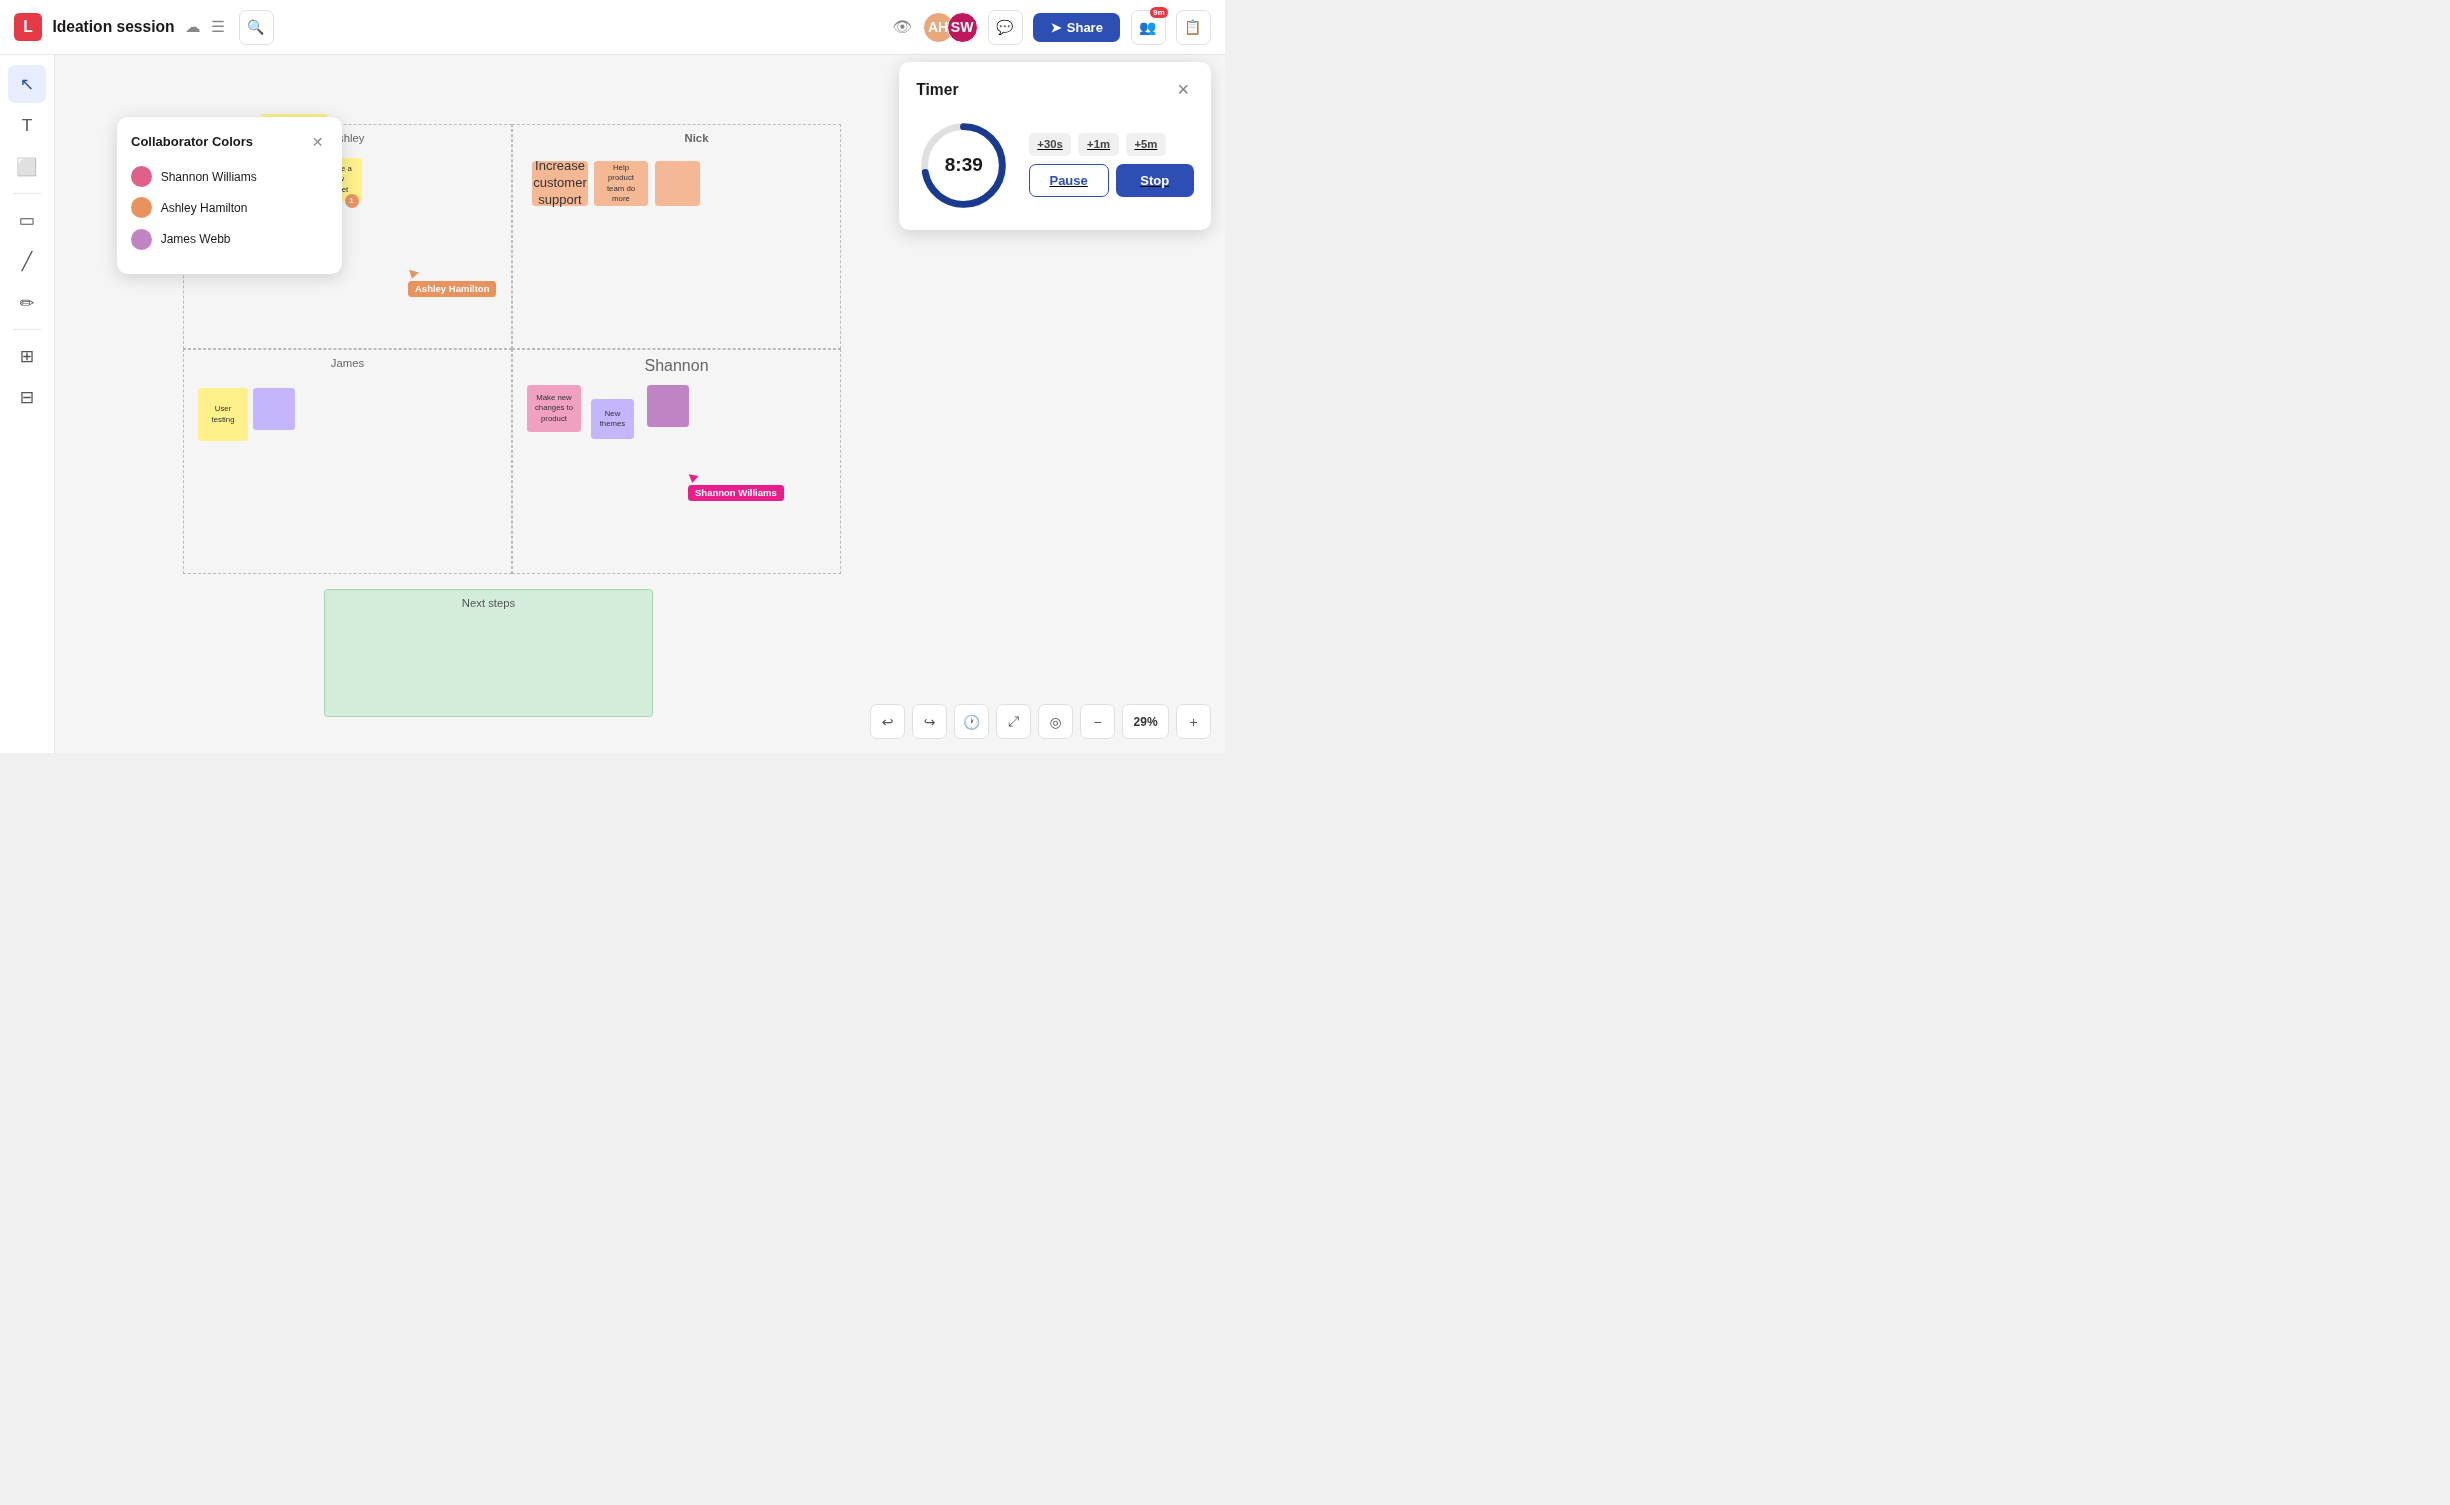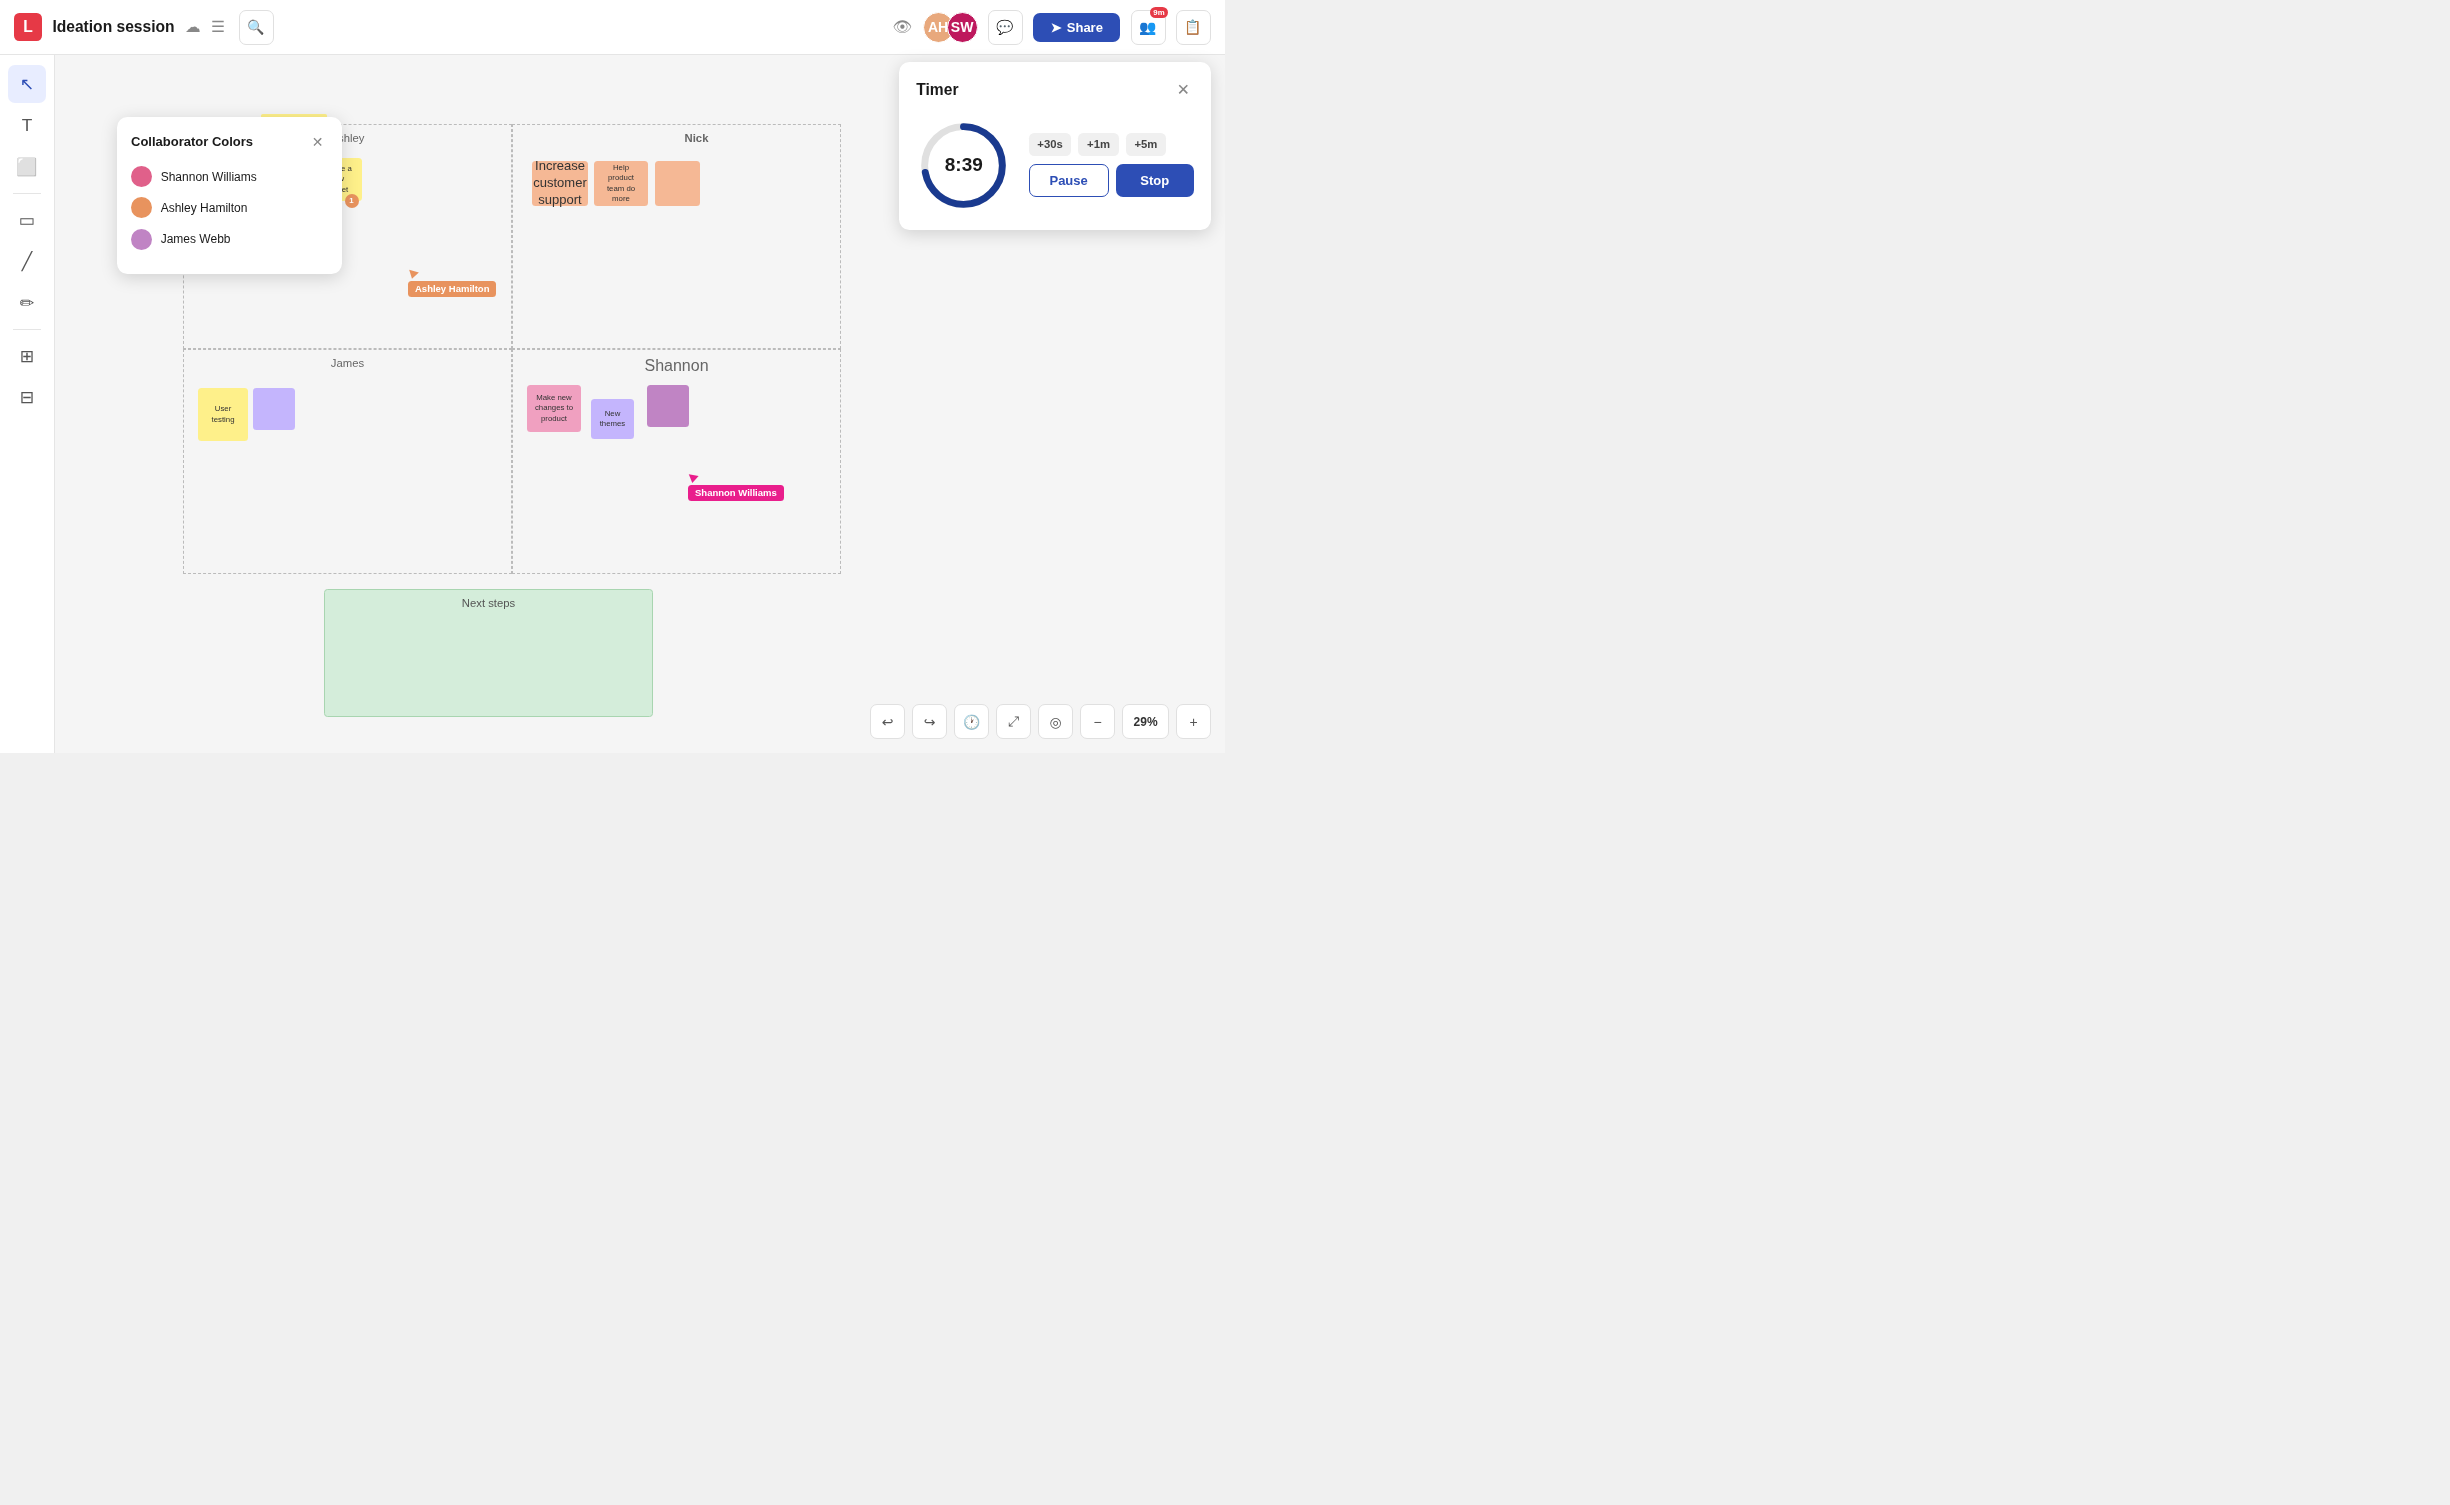--- a/index.html
+++ b/index.html
@@ -55,21 +55,21 @@
 
     
     .timer-panel { position: absolute; right: 14px; top: 62px; width: 312px; background: white; border-radius: 10.4px; box-shadow: 0 3.5px 17.3px rgba(0,0,0,0.15); padding: 17.3px; z-index: 200; }
     .timer-header { display: flex; align-items: center; justify-content: space-between; margin-bottom: 17.3px; }
     .timer-title { font-size: 15.6px; font-weight: 700; color: #1a1a1a; }
     .timer-close { width: 21px; height: 21px; cursor: pointer; color: #888; border: none; background: transparent; font-size: 15.6px; }
     .timer-body { display: flex; align-items: center; gap: 17.3px; }
     .timer-circle-wrap { position: relative; width: 95px; height: 95px; flex-shrink: 0; }
     .timer-svg { width: 95px; height: 95px; }
     .timer-time { position: absolute; top: 50%; left: 50%; transform: translate(-50%, -50%); font-size: 19px; font-weight: 700; color: #1a1a1a; }
-    .timer-controls { display: flex; flex-direction: column; gap: 8.7px; flex: 1; }
+    .timer-controls { display: flex; flex-direction: column; gap: 8.7px; flex: 1; text-decoration: underline; }
     .timer-increments { display: flex; gap: 7px; }
     .increment-btn { background: #f0f0f0; border: none; border-radius: 5.2px; padding: 5.2px 8.7px; font-size: 11.3px; font-weight: 600; color: #444; cursor: pointer; }
     .timer-actions { display: flex; gap: 7px; }
     .pause-btn { flex: 1; background: white; border: 1.7px solid #2d4eb5; color: #2d4eb5; border-radius: 7px; padding: 7.8px; font-size: 13px; font-weight: 700; cursor: pointer; }
     .stop-btn { flex: 1; background: #2d4eb5; border: none; color: white; border-radius: 7px; padding: 7.8px; font-size: 13px; font-weight: 700; cursor: pointer; }
 
     
     .bottom-bar { position: absolute; bottom: 14px; right: 14px; display: flex; align-items: center; gap: 7px; z-index: 100; }
     .bottom-btn { width: 35px; height: 35px; border: 0.9px solid #e0e0e0; border-radius: 7px; background: white; display: flex; align-items: center; justify-content: center; cursor: pointer; color: #555; font-size: 14px; }
     .zoom-display { background: white; border: 0.9px solid #e0e0e0; border-radius: 7px; padding: 0 10.4px; height: 35px; display: flex; align-items: center; font-size: 12px; font-weight: 600; color: #333; }

